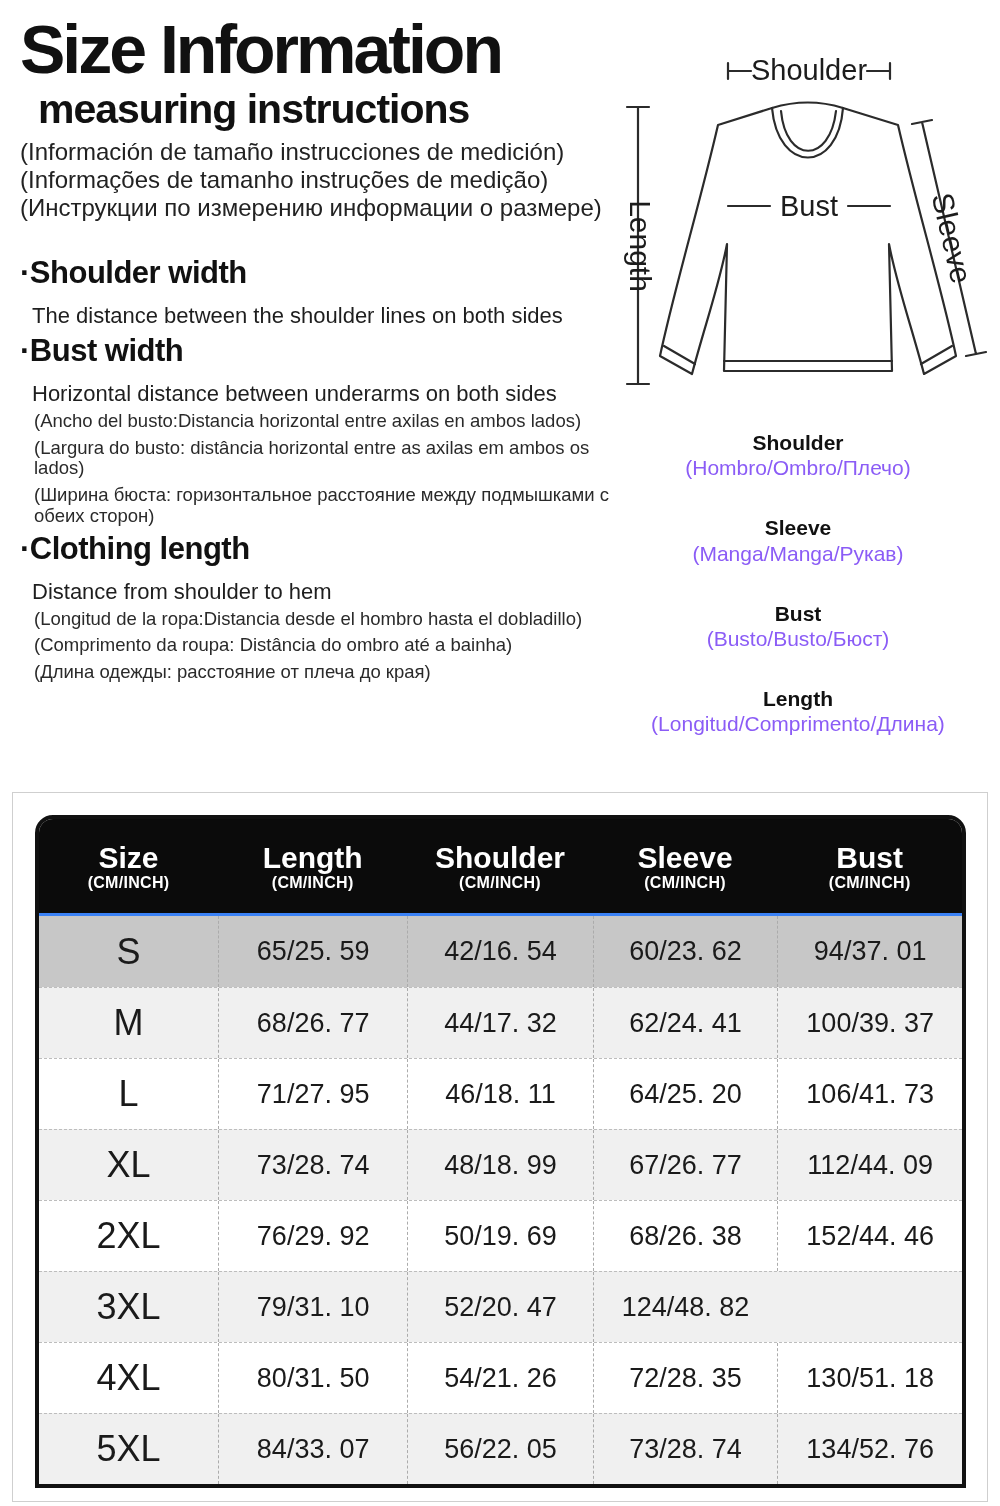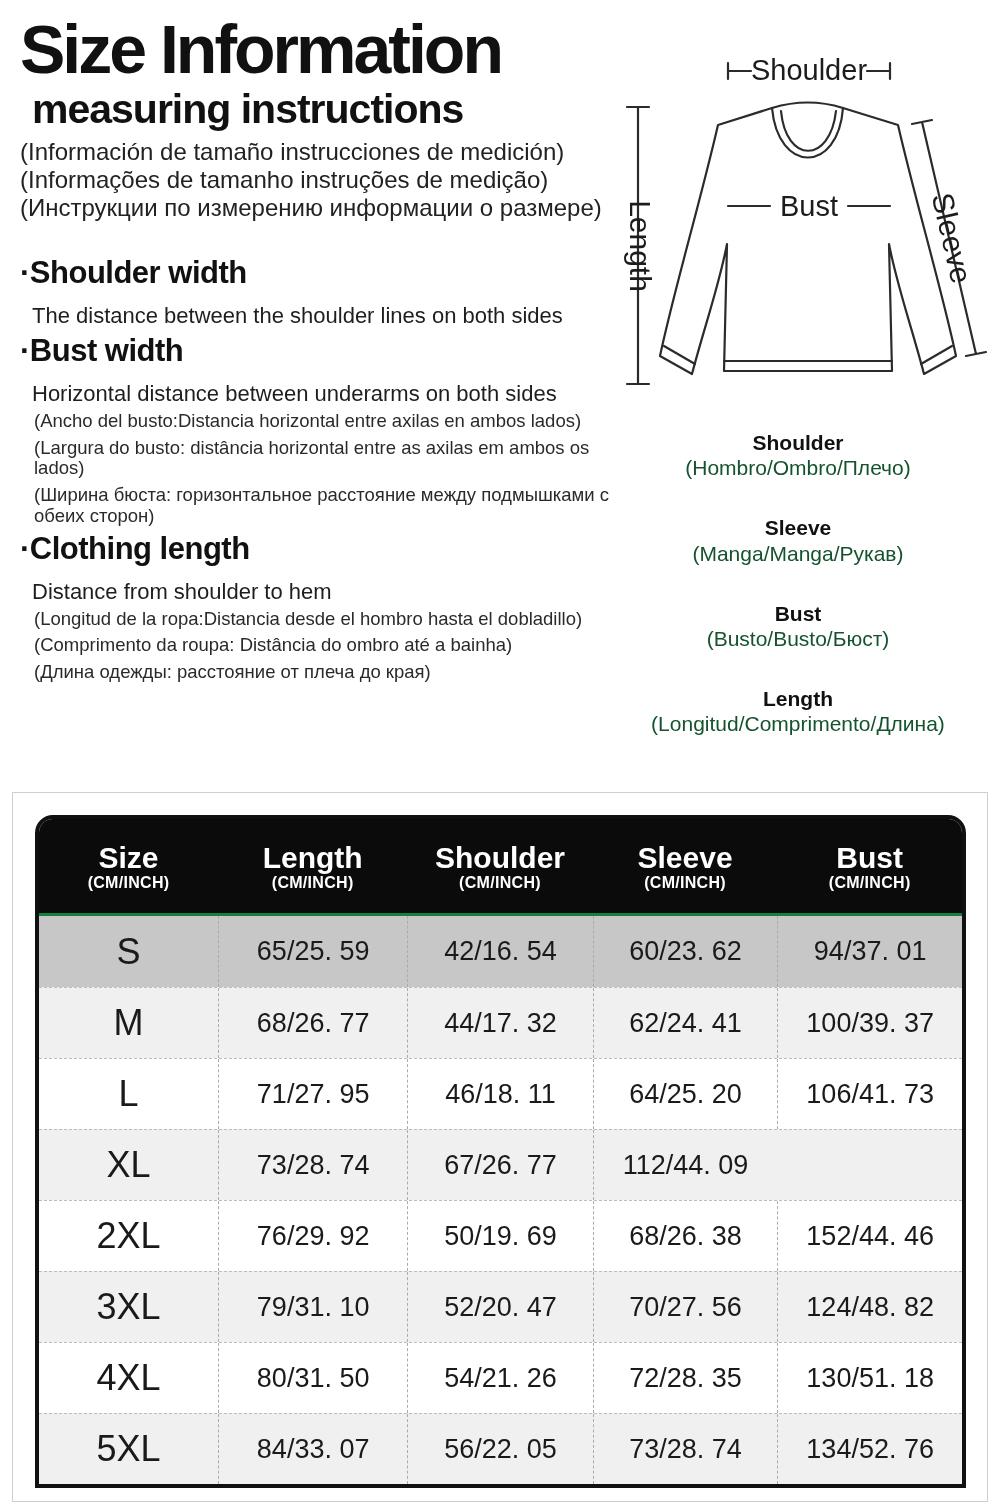--- a/index.html
+++ b/index.html
@@ -5,21 +5,21 @@
   * { margin:0; padding:0; box-sizing:border-box; }
   html,body { background:#ffffff; }
   .page {
     position:relative; width:1000px; height:1506px; background:#ffffff;
     font-family:"Liberation Sans", sans-serif; color:#1c1c1c; overflow:hidden;
   }
 
   
   .intro { position:absolute; left:20px; top:14px; width:600px; }
   .intro h1 { font-size:68px; font-weight:bold; letter-spacing:-3px; line-height:1.04; color:#111; }
-  .intro h2 { font-size:41px; font-weight:bold; letter-spacing:-1px; line-height:1.05; margin:3px 0 7px 12px; color:#111; }
+  .intro h2 { font-size:41px; font-weight:bold; letter-spacing:-1px; line-height:1.05; margin:3px 0 7px 18px; color:#111; }
   .intro .trans p { font-size:24px; line-height:1.17; color:#222; }
 
   
   .sections { position:absolute; left:20px; top:256px; width:600px; }
   .section { margin-bottom:6px; }
   .section h3 { font-size:31px; font-weight:bold; letter-spacing:-0.5px; line-height:1.1; color:#111; }
   .section .desc { font-size:22px; line-height:1.15; margin:13px 0 4px 12px; color:#1e1e1e; }
   .section .notes { margin-left:14px; width:586px; }
   .section .notes p { font-size:18.5px; line-height:1.12; margin:0 0 6px 0; color:#2a2a2a; }
 
@@ -28,30 +28,30 @@
   .diagram svg { width:100%; height:100%; }
   .diagram svg * { vector-effect:non-scaling-stroke; }
   svg text { font-family:"Liberation Sans", sans-serif; fill:#1c1c1c; }
   .shape { fill:none; stroke:#2b2b2b; stroke-width:2.2; stroke-linejoin:round; stroke-linecap:round; }
   .measure { fill:none; stroke:#2b2b2b; stroke-width:2.2; stroke-linecap:round; }
 
   
   .legend { position:absolute; left:604px; top:430px; width:388px; text-align:center; }
   .legend .item { margin-bottom:35px; }
   .legend .term { font-size:21px; font-weight:bold; line-height:1.2; color:#111; }
-  .legend .tr { font-size:21px; line-height:1.2; color:#14532d; }
+  .legend .tr { font-size:21px; line-height:1.2; color:#8b5cf6; }
 
   
   .table-wrap { position:absolute; left:12px; top:792px; width:976px; height:710px;
                 border:1px solid #cfcfcf; background:#fff; }
   .size-table { position:absolute; left:22px; top:22px; width:931px;
                 border:4px solid #111; border-radius:18px 18px 0 0; overflow:hidden; background:#fff; }
   .t-header { display:grid; grid-template-columns:19.4% 20.5% 20.1% 20% 20%;
               background:#0b0b0b; height:97px; align-items:center;
-              border-bottom:3px solid #15803d; }
+              border-bottom:3px solid #3b82f6; }
   .t-col { text-align:center; color:#fff; }
   .t-name { font-size:30px; font-weight:bold; line-height:1.1; }
   .t-unit { font-size:16px; font-weight:bold; margin-top:0; letter-spacing:0.3px; }
   .t-row { display:grid; grid-template-columns:19.4% 20.5% 20.1% 20% 20%; height:71px; }
   .t-row + .t-row { border-top:1px dashed #bdbdbd; }
   .t-cell { display:flex; align-items:center; justify-content:center; height:100%;
             font-size:27px; color:#1a1a1a; }
   .t-cell + .t-cell { border-left:1px dashed #ababab; }
   .t-size { font-size:36px; }
   .row-s   { background:#c7c7c7; }
@@ -198,35 +198,35 @@
       <div class="t-row row-w">
         <div class="t-cell t-size">L</div>
         <div class="t-cell">71/27. 95</div>
         <div class="t-cell">46/18. 11</div>
         <div class="t-cell">64/25. 20</div>
         <div class="t-cell">106/41. 73</div>
       </div>
       <div class="t-row row-alt">
         <div class="t-cell t-size">XL</div>
         <div class="t-cell">73/28. 74</div>
+        <div class="t-cell">48/18. 99</div>
         <div class="t-cell">67/26. 77</div>
         <div class="t-cell">112/44. 09</div>
       </div>
       <div class="t-row row-w">
         <div class="t-cell t-size">2XL</div>
         <div class="t-cell">76/29. 92</div>
         <div class="t-cell">50/19. 69</div>
         <div class="t-cell">68/26. 38</div>
         <div class="t-cell">152/44. 46</div>
       </div>
       <div class="t-row row-alt">
         <div class="t-cell t-size">3XL</div>
         <div class="t-cell">79/31. 10</div>
         <div class="t-cell">52/20. 47</div>
-        <div class="t-cell">70/27. 56</div>
         <div class="t-cell">124/48. 82</div>
       </div>
       <div class="t-row row-w">
         <div class="t-cell t-size">4XL</div>
         <div class="t-cell">80/31. 50</div>
         <div class="t-cell">54/21. 26</div>
         <div class="t-cell">72/28. 35</div>
         <div class="t-cell">130/51. 18</div>
       </div>
       <div class="t-row row-alt">

